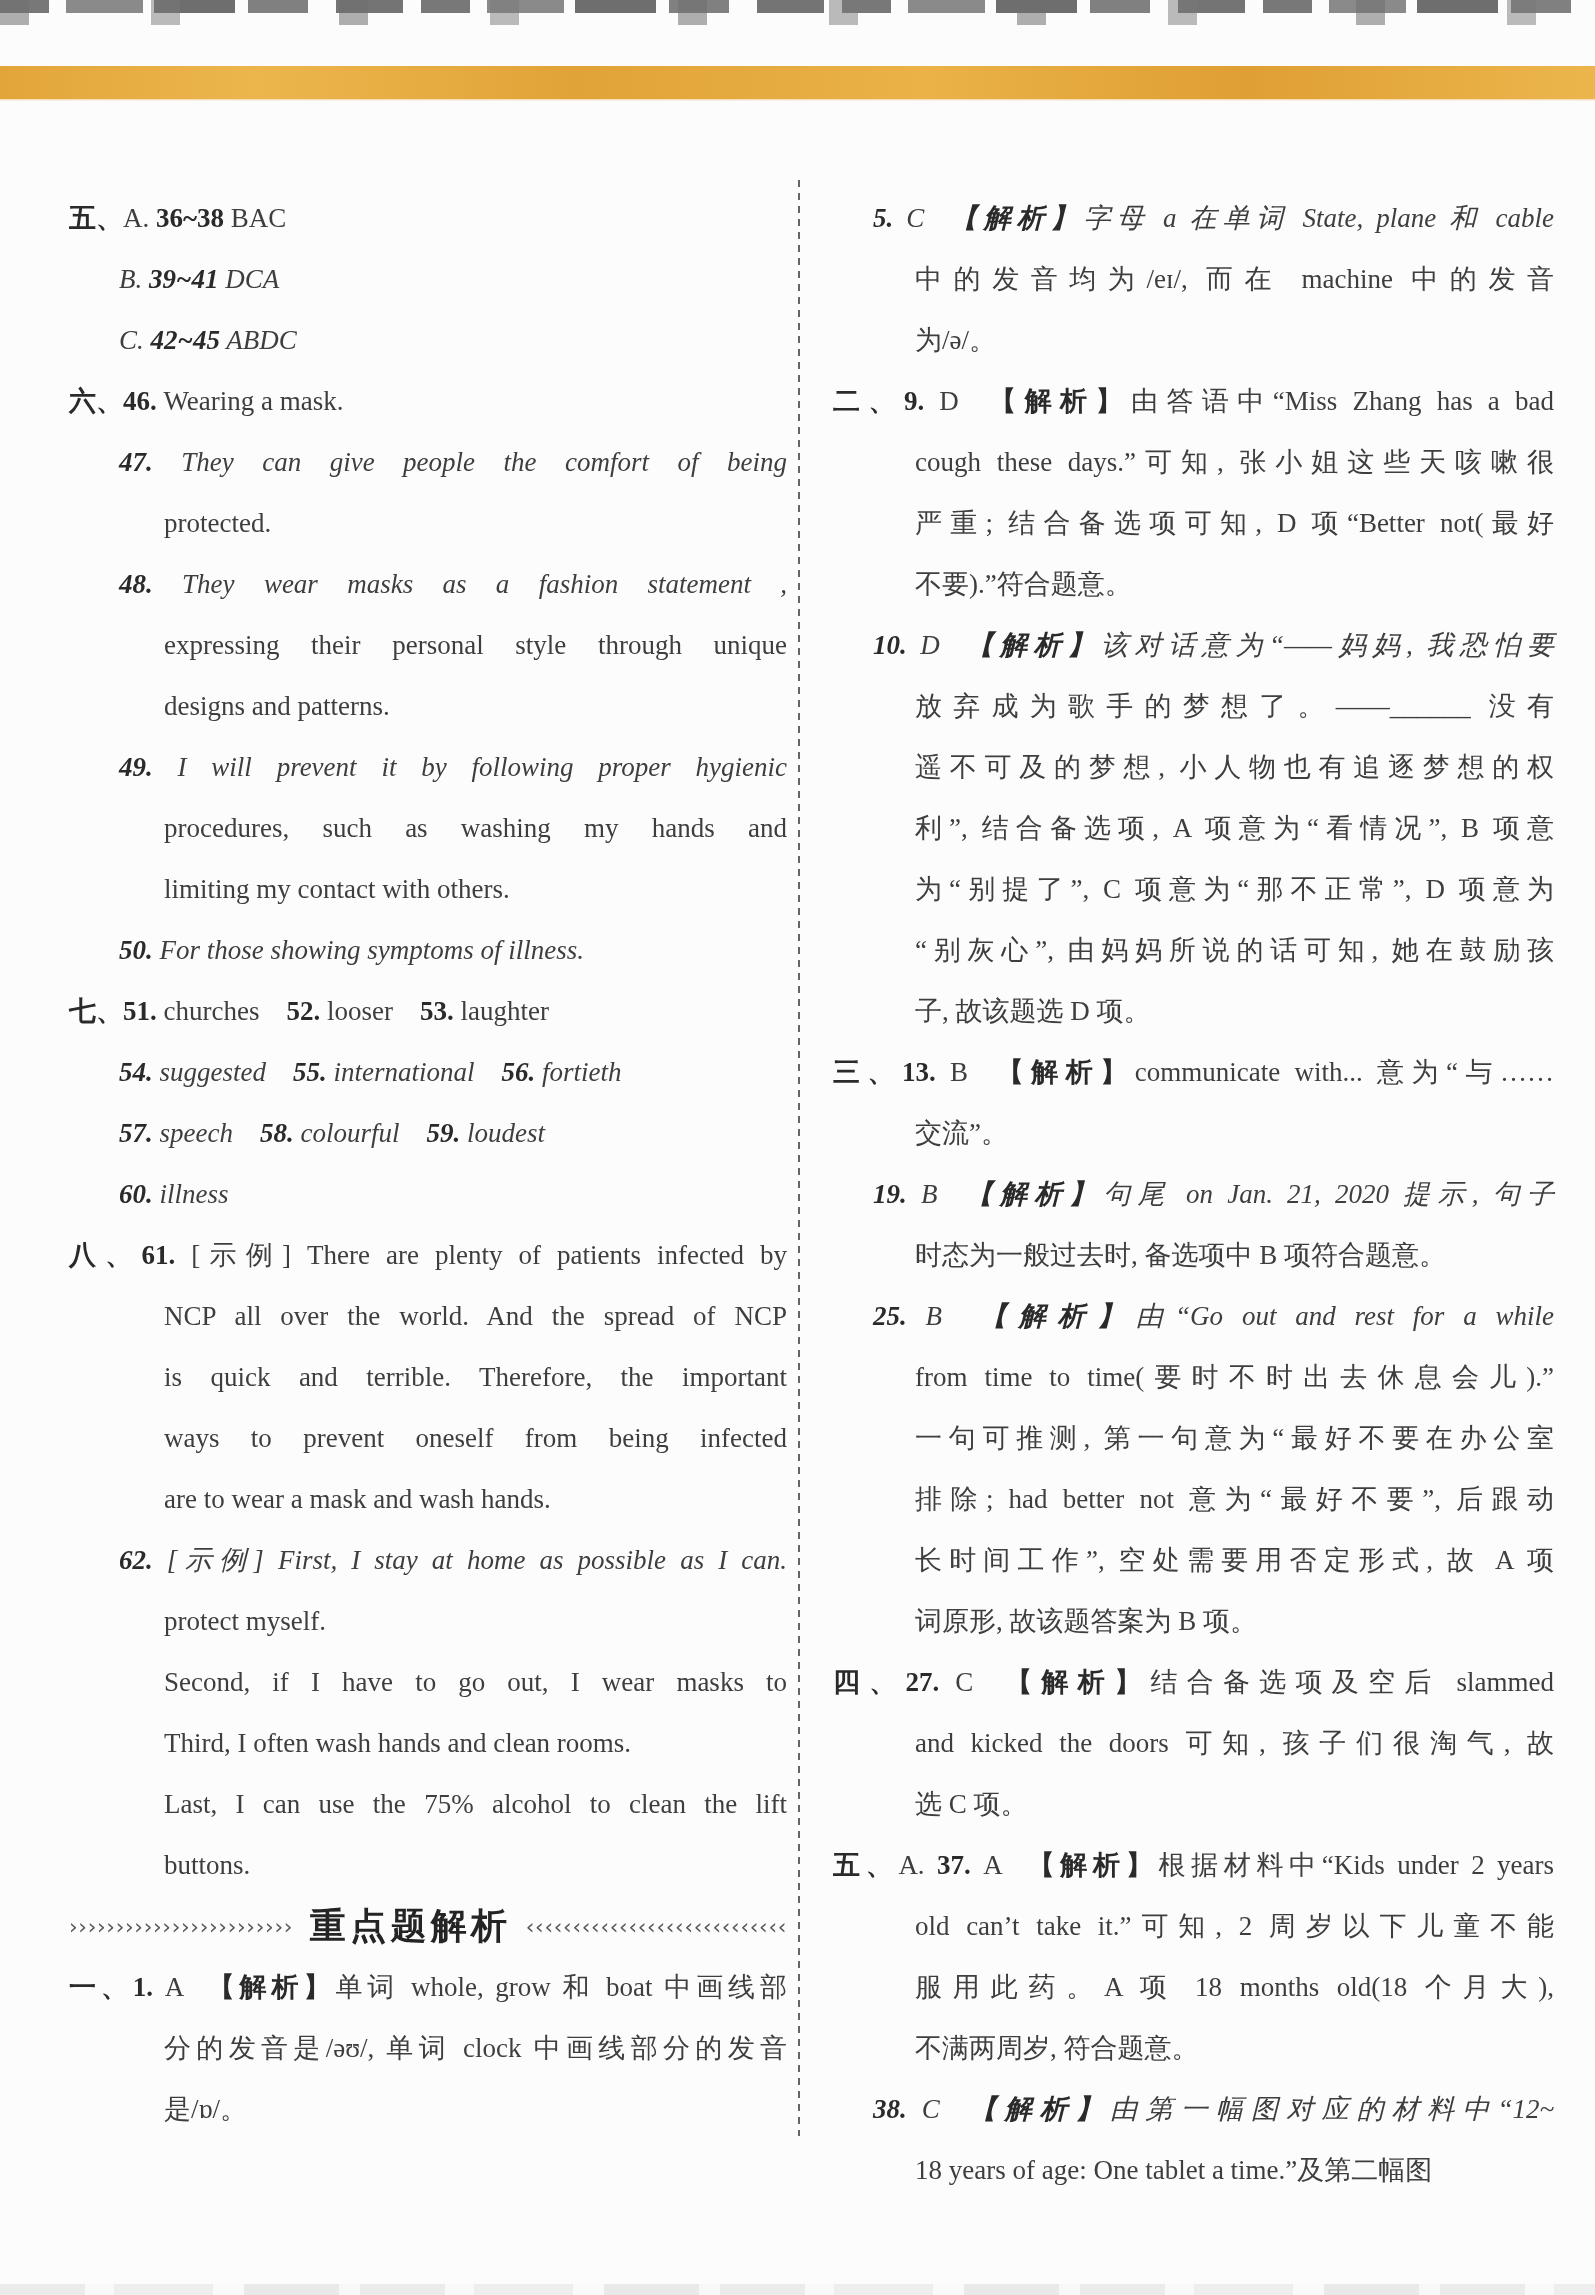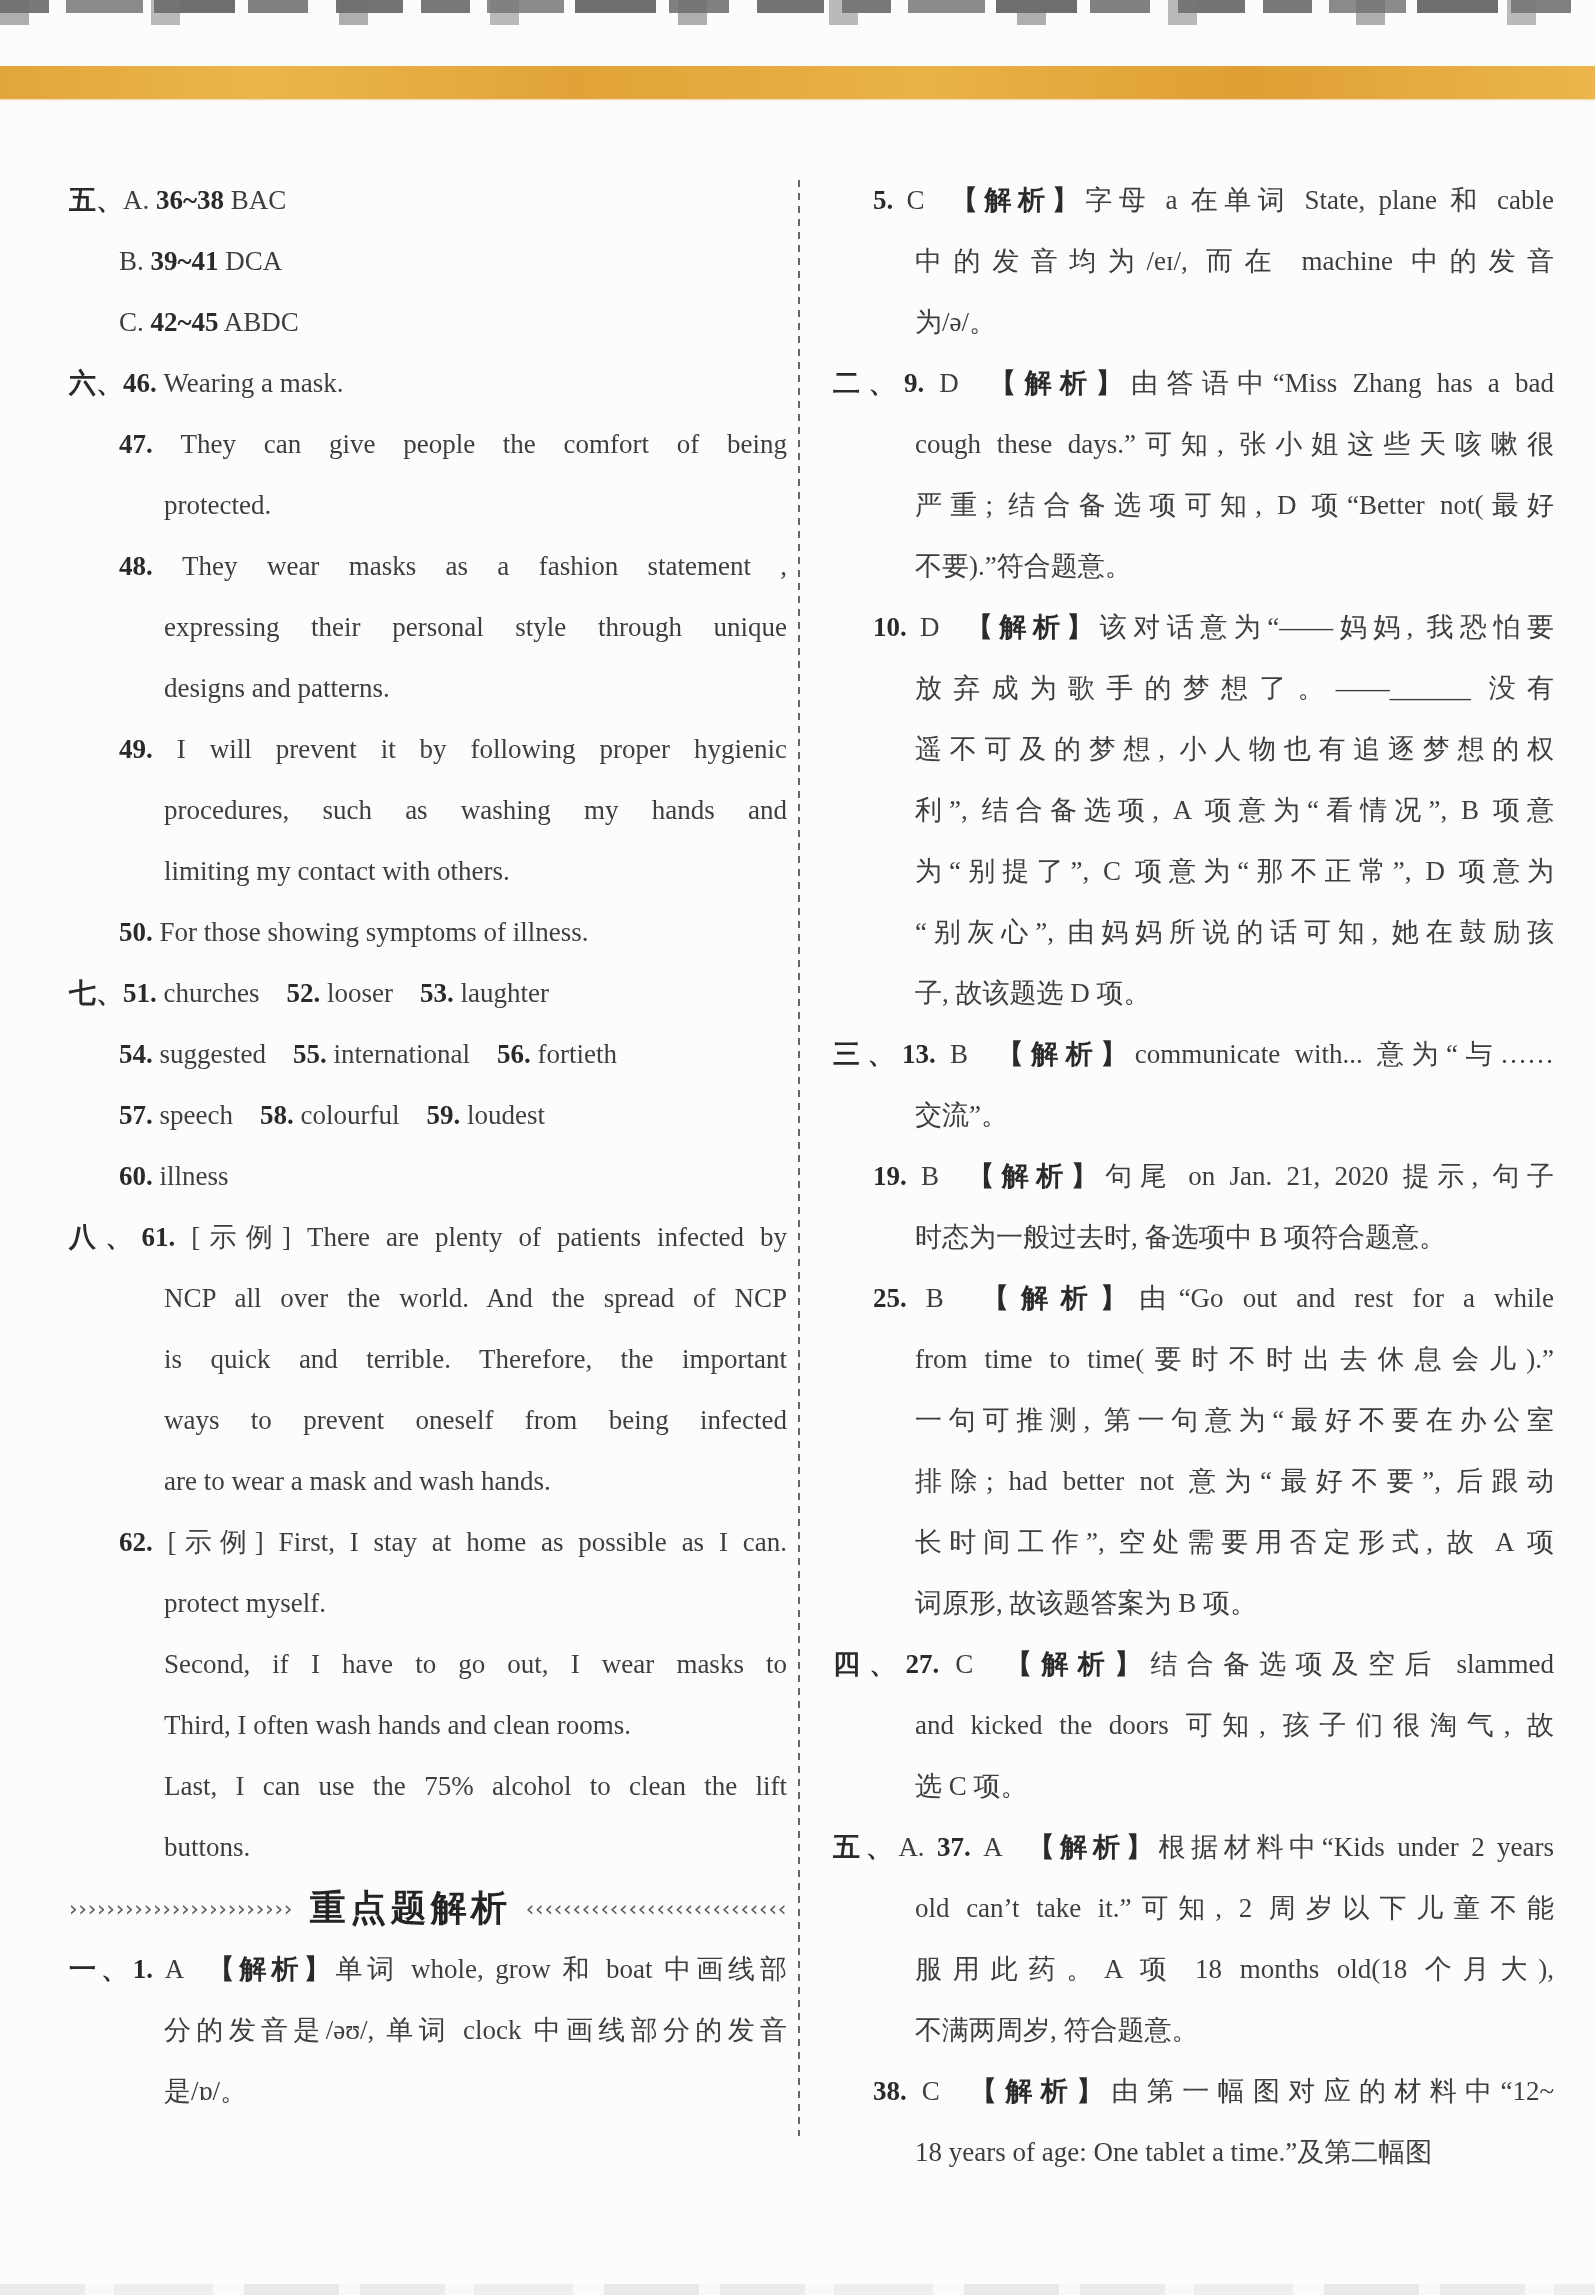--- a/index.html
+++ b/index.html
@@ -44,26 +44,26 @@
 
   
   .bleed-bottom{
     position:absolute;left:0;right:0;bottom:0;height:11.5px;
     background:repeating-linear-gradient(90deg,
       #ebebeb 0 85px,#f9f9f9 85px 114px,
       #eeeeee 114px 213px,#fafafa 213px 244px,
       #e9e9e9 244px 339px,#f8f8f8 339px 360px);
   }
 
-  .col{position:absolute;top:170px;font-size:27px;}
+  .col{position:absolute;top:188px;font-size:27px;}
   .col-left{left:69px;width:718px;--i1:50px;--i2:95px;}
   .col-right{left:833px;width:721px;--i1:40px;--i2:82px;}
 
   .line{height:61px;line-height:61px;white-space:normal;}
-  .line.i1{padding-left:var(--i1);}
+  .line.i1{padding-left:var(--i1);font-style:italic;}
   .line.i2{padding-left:var(--i2);}
   .line.j{text-align:justify;text-align-last:justify;}
   .seg{color:#3e3e3e;}
   .seg.b{font-weight:bold;color:#2a2a2a;}
 
   .hdr-line{
     height:61px;display:flex;align-items:center;justify-content:center;
   }
   .hdr-arrows{
     font-family:"DejaVu Sans","Liberation Sans",sans-serif;

